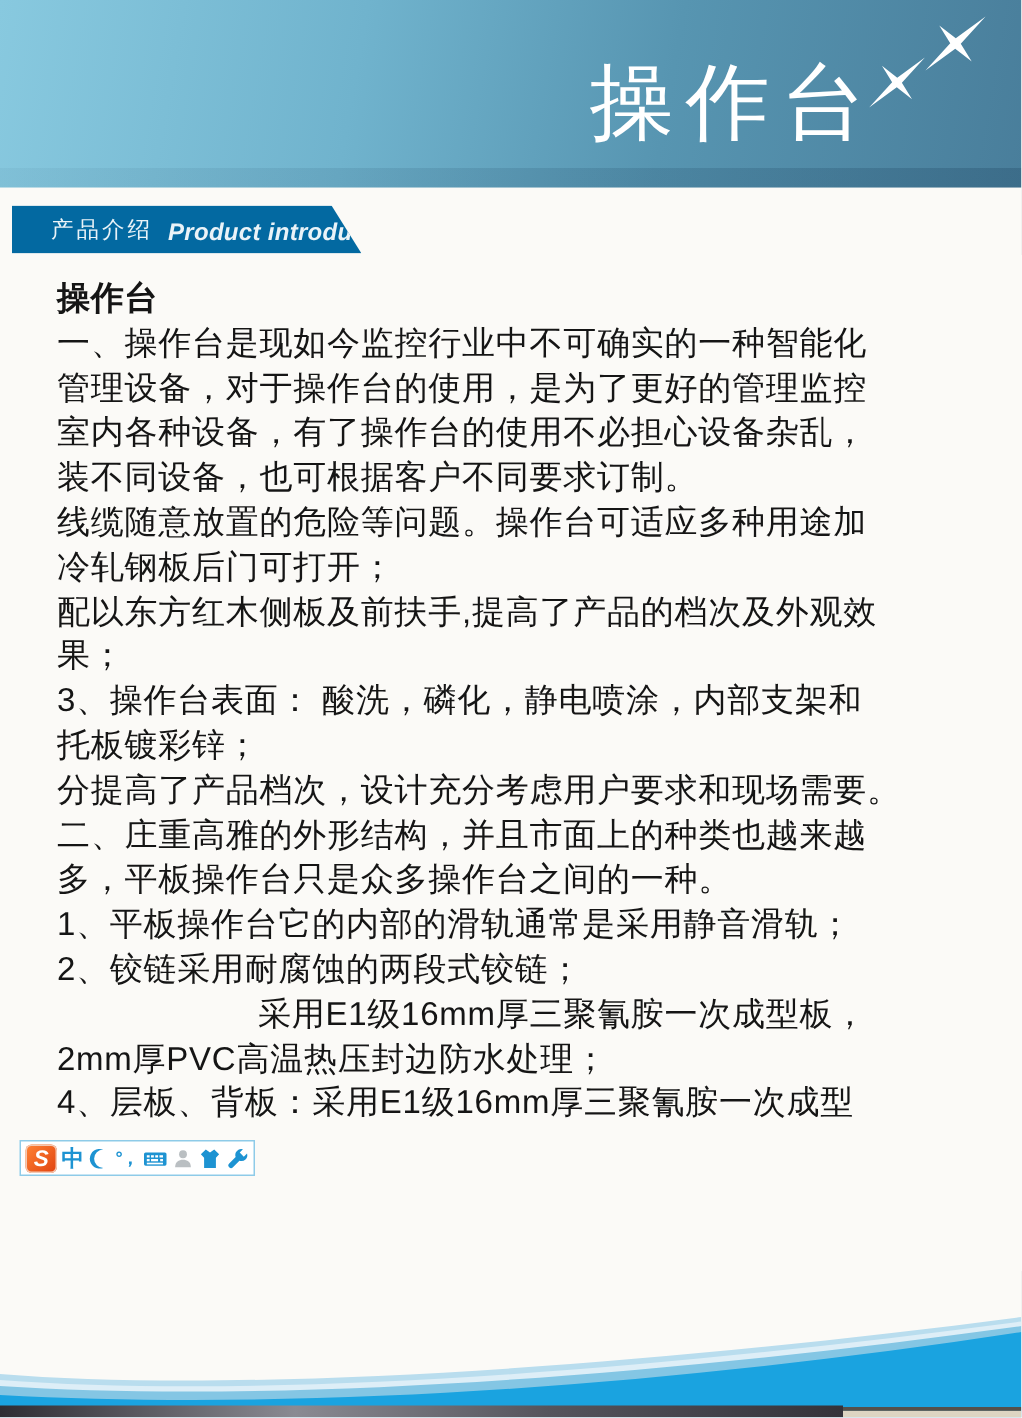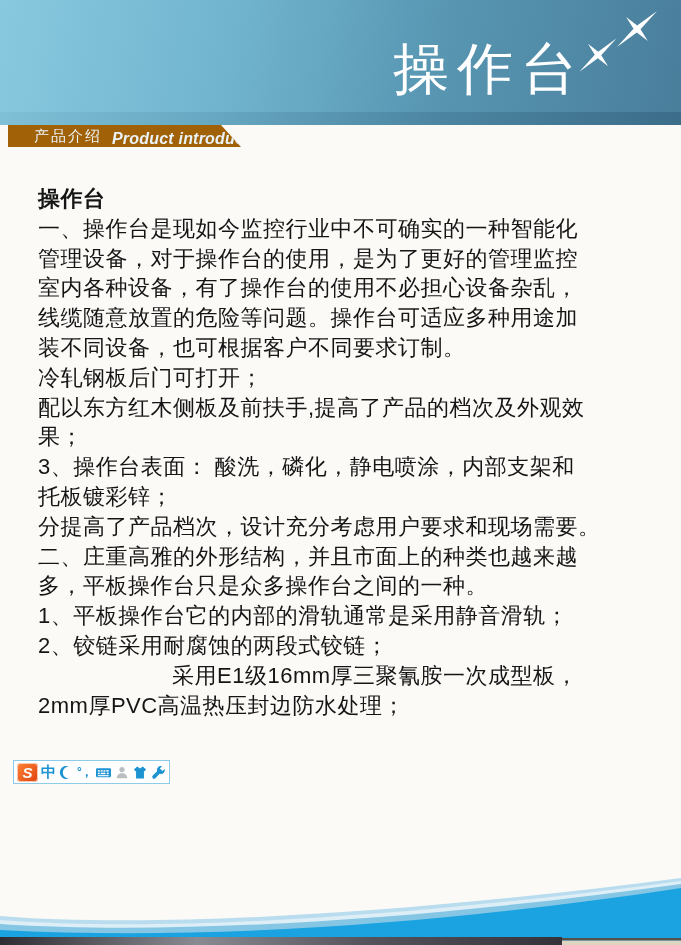--- a/index.html
+++ b/index.html
@@ -19,22 +19,22 @@
   }
   .page-title{
     position:absolute;right:96px;top:38px;
     color:#ffffff;font-size:56px;font-weight:500;letter-spacing:8px;
     font-family:"DejaVu Serif","Liberation Serif",serif;
     white-space:nowrap;line-height:62px;
   }
   .sparkles{position:absolute;left:553px;top:6px;}
   
   .ribbon{
-    position:absolute;left:8px;top:125px;width:233px;height:22px;
-    background:#a16207;
+    position:absolute;left:8px;top:137px;width:233px;height:32px;
+    background:#0369a1;
     clip-path:polygon(0 0,213px 0,233px 100%,0 100%);
     display:flex;align-items:center;gap:10px;
     padding-left:26px;box-sizing:border-box;color:#eaf3f8;
   }
   .ribbon-zh{font-size:15px;letter-spacing:2px;white-space:nowrap;}
   .ribbon-en{font-size:16px;font-weight:bold;letter-spacing:0.2px;padding-top:5px;white-space:nowrap;font-style:italic;}
   
   .body-text{
     position:absolute;left:38px;top:184px;width:636px;
     color:#151515;font-size:22px;line-height:29.8px;
@@ -86,34 +86,35 @@
     <span class="ribbon-zh">产品介绍</span>
     <span class="ribbon-en">Product introduction</span>
   </div>
 
   <div class="body-text">
     <div class="body-heading">操作台</div>
     <div id="lines-container">
         <div class="text-line">一、操作台是现如今监控行业中不可确实的一种智能化</div>
         <div class="text-line">管理设备，对于操作台的使用，是为了更好的管理监控</div>
         <div class="text-line">室内各种设备，有了操作台的使用不必担心设备杂乱，</div>
+        <div class="text-line">装不同设备，也可根据客户不同要求订制。</div>
         <div class="text-line">线缆随意放置的危险等问题。操作台可适应多种用途加</div>
-        <div class="text-line">装不同设备，也可根据客户不同要求订制。</div>
         <div class="text-line">冷轧钢板后门可打开；</div>
         <div class="text-line">配以东方红木侧板及前扶手,提高了产品的档次及外观效</div>
         <div class="text-line">果；</div>
         <div class="text-line">3、操作台表面： 酸洗，磷化，静电喷涂，内部支架和</div>
         <div class="text-line">托板镀彩锌；</div>
         <div class="text-line">分提高了产品档次，设计充分考虑用户要求和现场需要。</div>
         <div class="text-line">二、庄重高雅的外形结构，并且市面上的种类也越来越</div>
         <div class="text-line">多，平板操作台只是众多操作台之间的一种。</div>
         <div class="text-line">1、平板操作台它的内部的滑轨通常是采用静音滑轨；</div>
         <div class="text-line">2、铰链采用耐腐蚀的两段式铰链；</div>
         <div class="text-line" style="padding-left: 134px;">采用E1级16mm厚三聚氰胺一次成型板，</div>
         <div class="text-line">2mm厚PVC高温热压封边防水处理；</div>
+        <div class="text-line">4、层板、背板：采用E1级16mm厚三聚氰胺一次成型</div>
       </div>
   </div>
 
   <div class="ime">
     <div class="ime-item sogou-logo">S</div>
     <div class="ime-item ime-zh">中</div>
     <div class="ime-item">
       <svg width="15" height="15" viewBox="0 0 16 16">
           <path d="M10.5,1.5 A7,7 0 1,0 10.5,14.5 A5.6,5.6 0 1,1 10.5,1.5 Z" fill="#1d93d2"></path>
         </svg>

